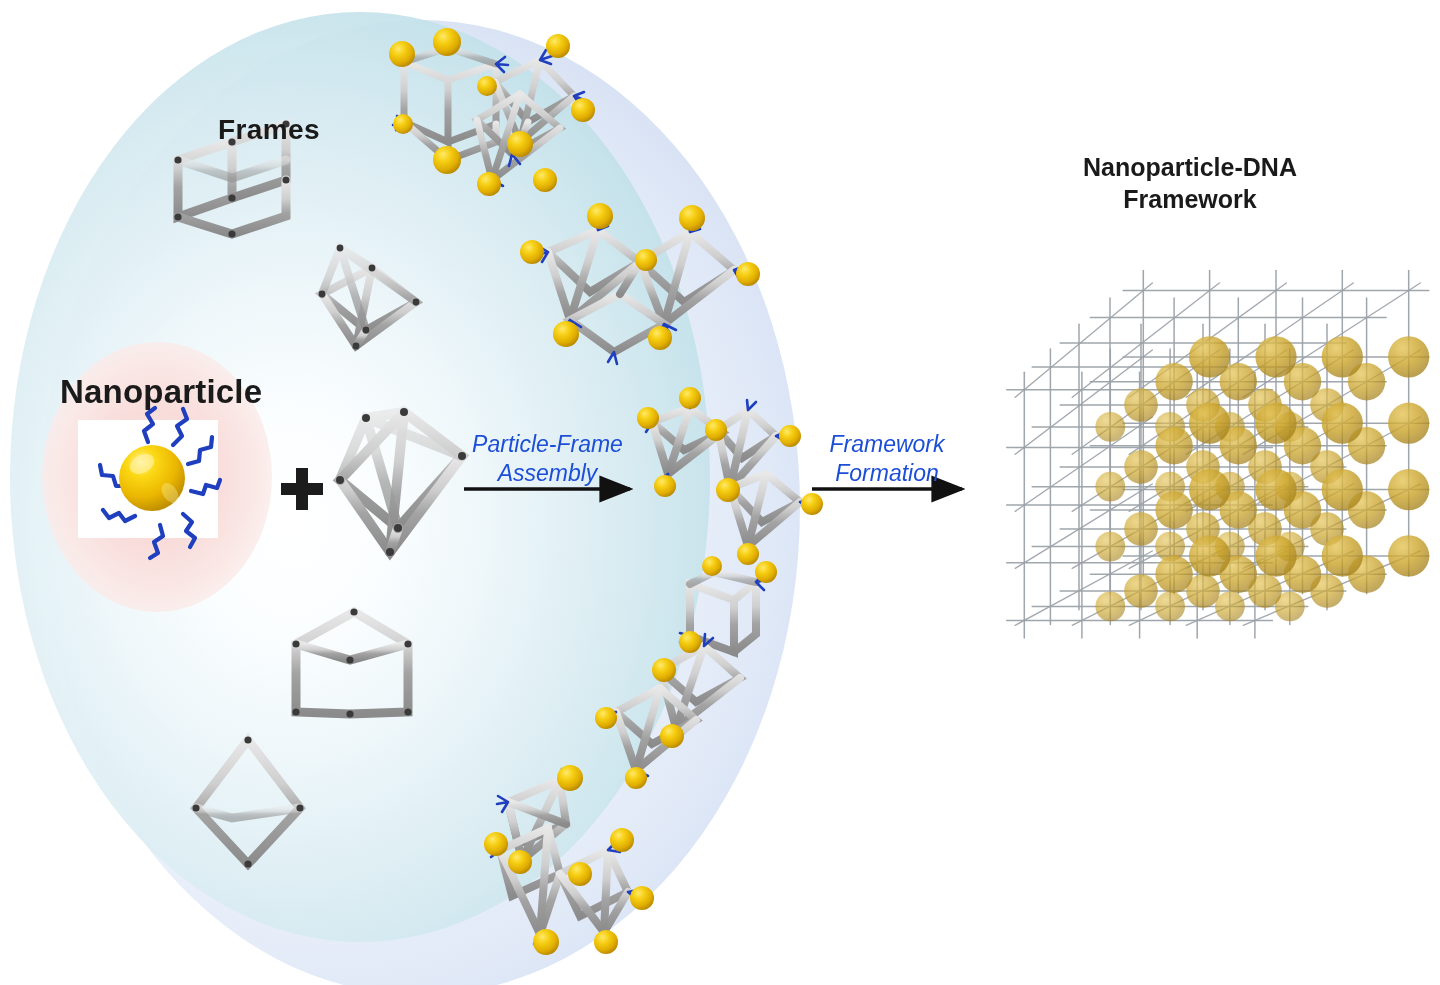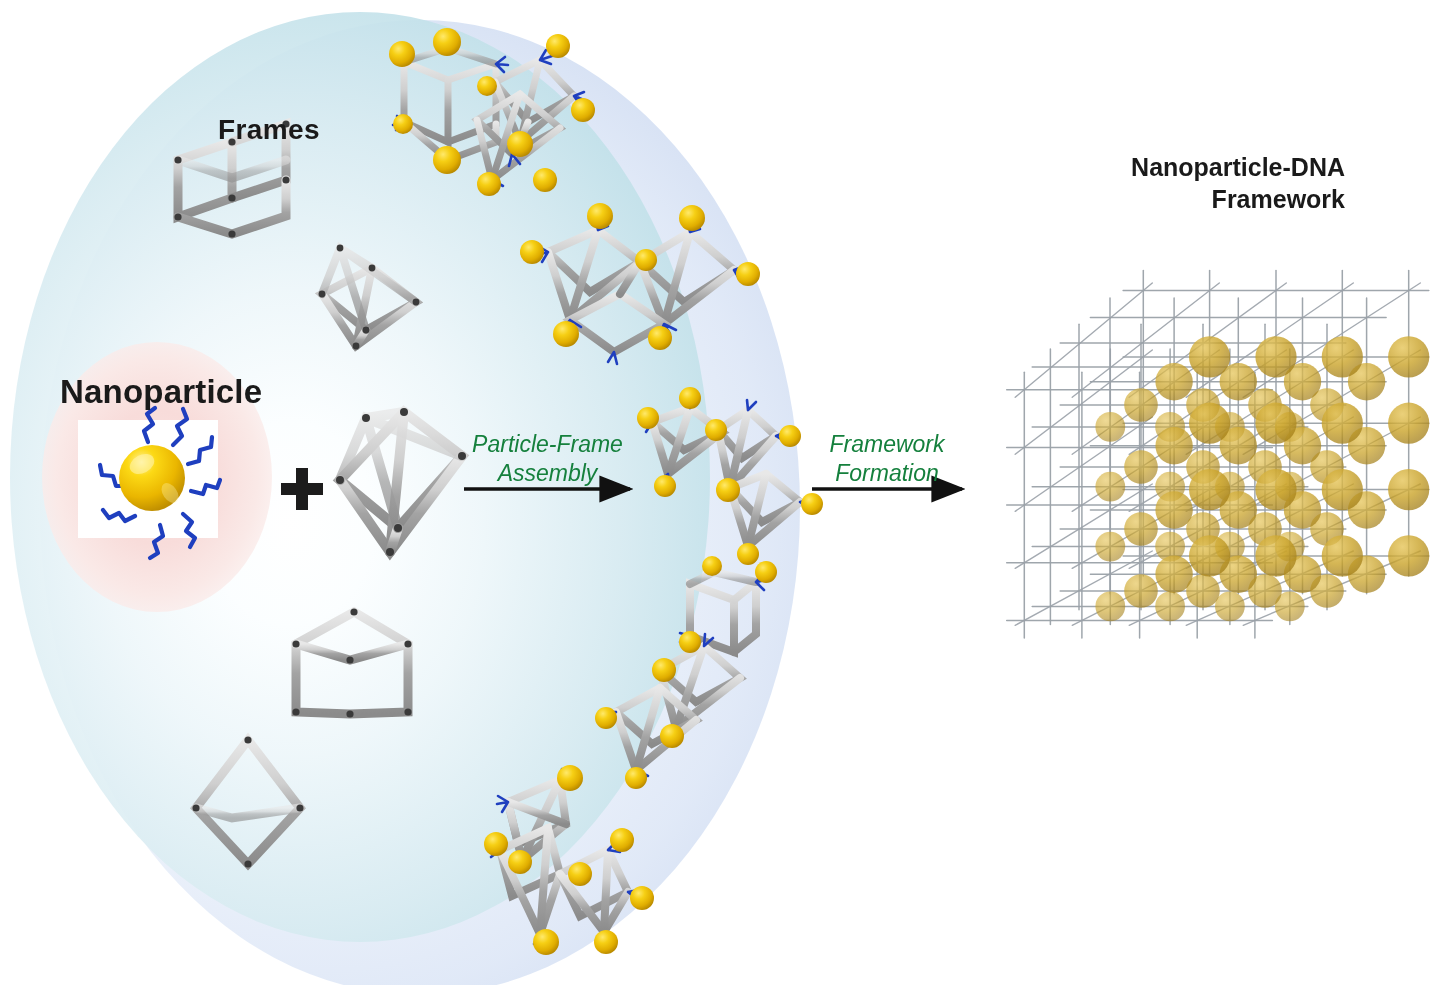--- a/index.html
+++ b/index.html
@@ -33,23 +33,23 @@
         #fbe4e2 0%, #f8dcda 35%, #fae9e7 62%, rgba(252,240,239,.55) 82%, rgba(255,255,255,0) 100%);
   }
   #np-white-plate{
     position:absolute;left:78px;top:408px;width:140px;height:118px;background:#ffffff;
   }
 
   
   .lbl{position:absolute;color:#1a1a1a;white-space:pre;}
   #label-frames{left:218px;top:102px;font-size:28px;font-weight:bold;letter-spacing:.4px;}
   #label-nanoparticle{left:60px;top:361px;font-size:33px;font-weight:bold;letter-spacing:.2px;}
-  #label-title{left:1035px;top:140px;font-size:25px;font-weight:bold;text-align:right;
+  #label-title{left:1035px;top:140px;font-size:25px;font-weight:bold;text-align:center;
                width:310px;line-height:1.26;}
-  .arrow-label{position:absolute;font-style:italic;font-size:23px;color:#15803d;
+  .arrow-label{position:absolute;font-style:italic;font-size:23px;color:#1d4ed8;
                text-align:center;line-height:1.25;white-space:pre-line;}
   #label-assembly{left:460px;top:418px;width:175px;}
   #label-formation{left:812px;top:418px;width:150px;}
 
   
   #plus-sign{position:absolute;left:281px;top:456px;width:42px;height:42px;}
   #plus-sign:before,#plus-sign:after{content:"";position:absolute;background:#1c1c1c;}
   #plus-sign:before{left:0;top:15px;width:42px;height:12px;}
   #plus-sign:after{left:15px;top:0;width:12px;height:42px;}
 

